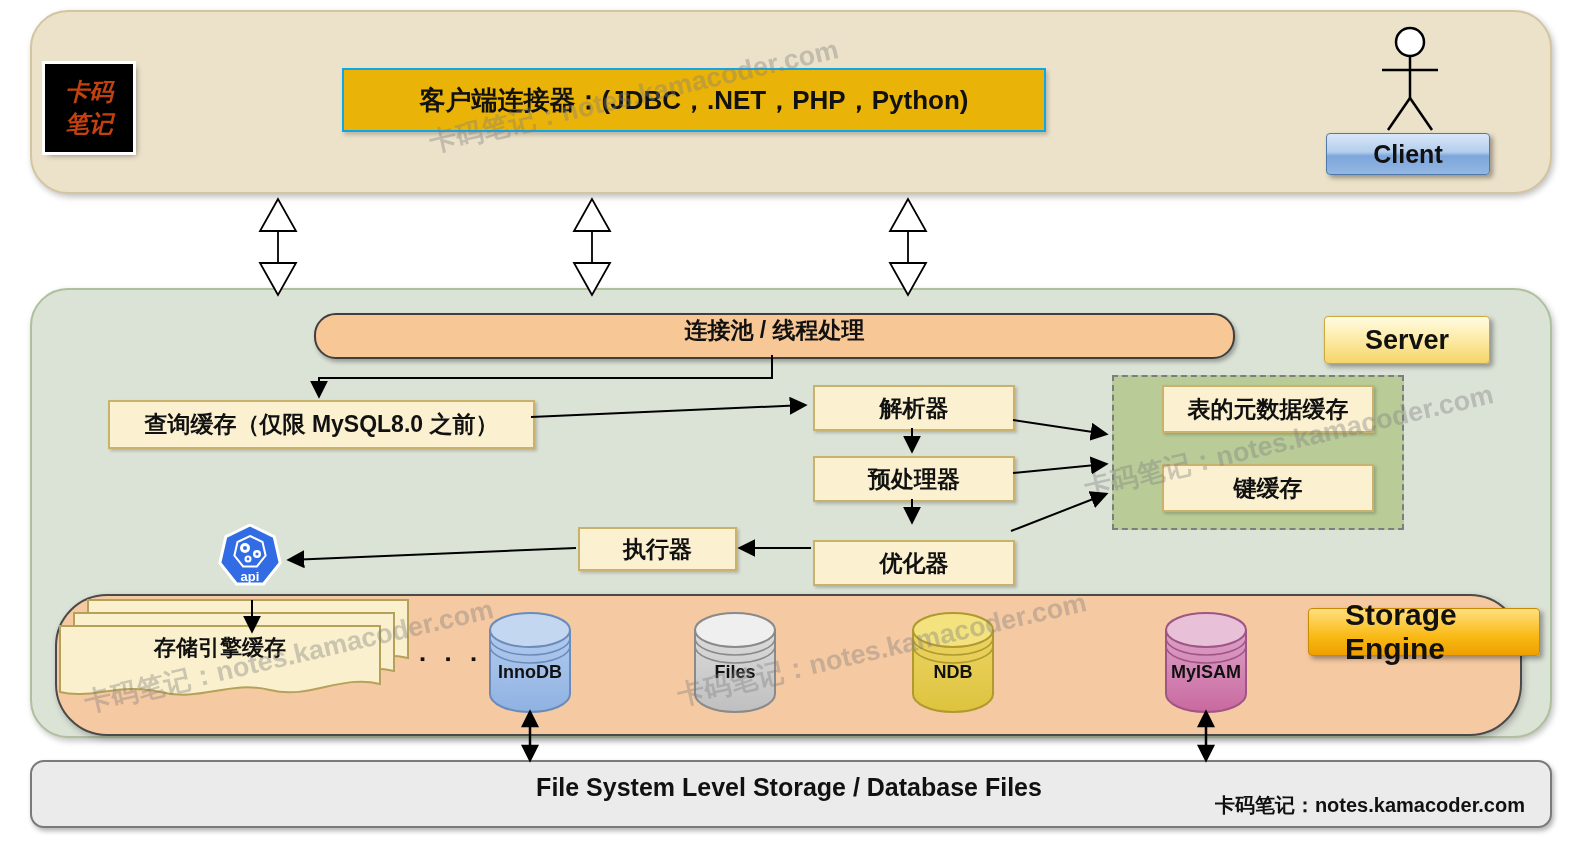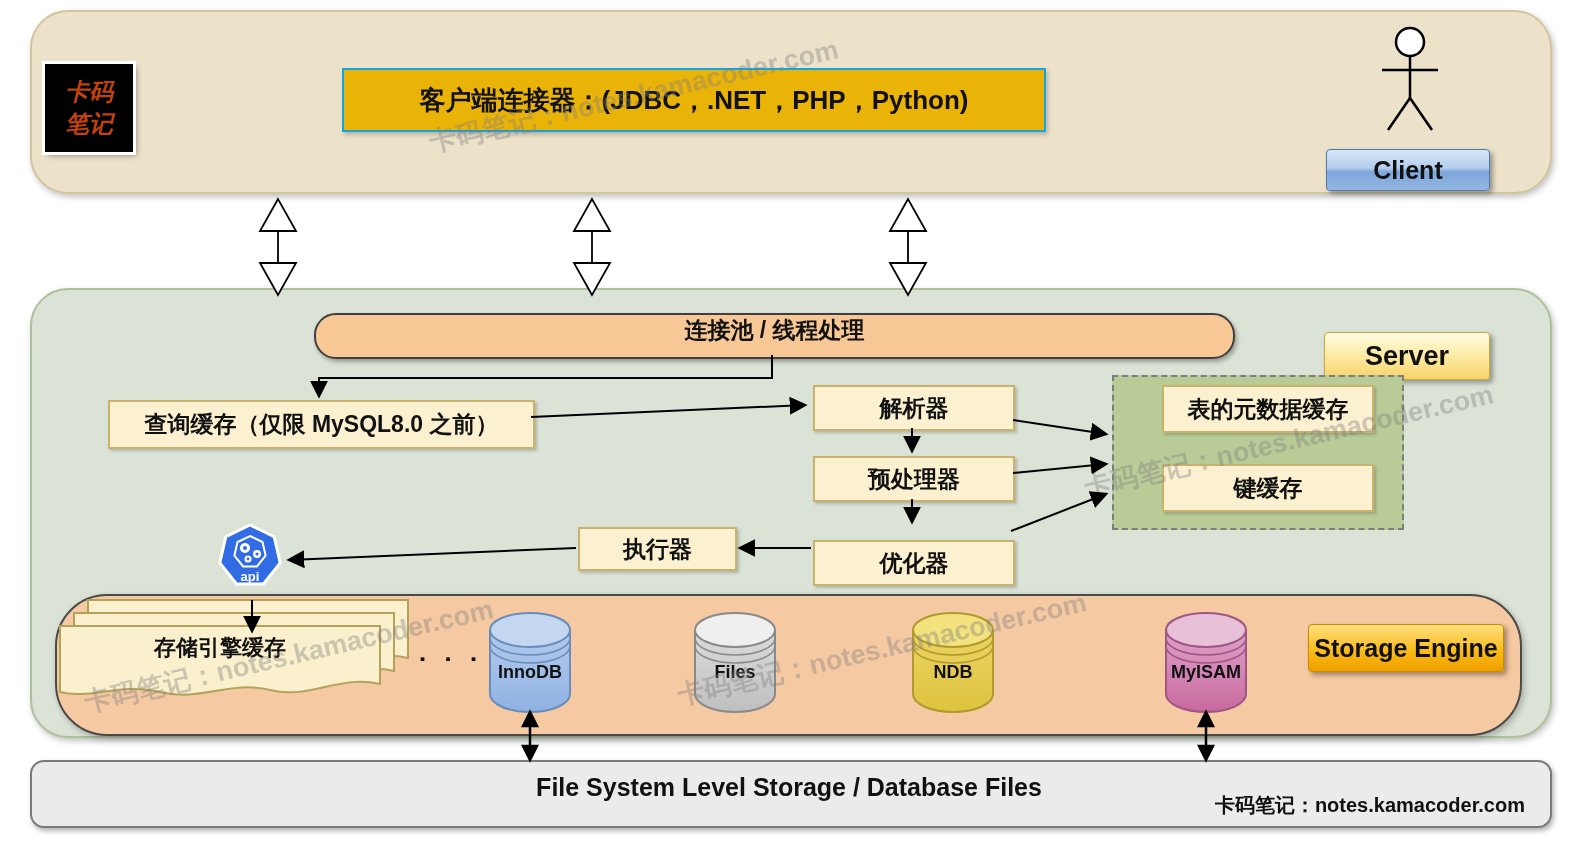--- a/index.html
+++ b/index.html
@@ -13,30 +13,30 @@
   .bottom-bar{left:30px;top:760px;width:1518px;height:64px;background:#ebebeb;border:2px solid #7a7a7a;border-radius:14px;
               box-shadow:2px 3px 5px rgba(0,0,0,0.3);}
   .logo{left:45px;top:36px;width:88px;height:88px;background:#000;color:#c2410c;
         box-shadow:0 0 0 3px #fff,3px 3px 6px rgba(0,0,0,0.45);
         display:flex;flex-direction:column;align-items:center;justify-content:center;
         font-family:"DejaVu Serif","Liberation Serif",serif;font-style:italic;font-weight:bold;font-size:24px;line-height:1.35;margin-top:28px;}
   .connector-box{left:342px;top:68px;width:700px;height:60px;background:#eab308;border:2px solid #0ea5e9;
         display:flex;align-items:center;justify-content:center;font-weight:bold;font-size:26px;
         box-shadow:2px 3px 4px rgba(0,0,0,0.2);}
   .pill-btn{display:flex;align-items:center;justify-content:center;font-weight:bold;
-        box-shadow:3px 3px 5px rgba(0,0,0,0.35);border-radius:4px;margin-top:16px;}
+        box-shadow:3px 3px 5px rgba(0,0,0,0.35);border-radius:4px;}
   .client-btn{left:1326px;top:133px;width:162px;height:40px;font-size:25px;
         background:linear-gradient(180deg,#d8e7f7 0%,#b3cded 45%,#7da6db 55%,#94b7e3 100%);
         border:1px solid #4f79a8;}
   .server-btn{left:1324px;top:316px;width:164px;height:46px;font-size:27px;
         background:linear-gradient(180deg,#fffbe2 0%,#fdeeb0 40%,#f6d468 100%);
         border:1px solid #caa93f;}
-  .storage-btn{left:1308px;top:608px;width:194px;height:46px;font-size:25px;
+  .storage-btn{left:1308px;top:608px;width:194px;height:46px;font-size:30px;
         background:linear-gradient(180deg,#ffdf7e 0%,#f9b915 60%,#ef9f00 100%);
-        border:1px solid #c88a00;}
+        border:1px solid #c88a00;padding-left:36px;}
   .pool-bar{left:314px;top:313px;width:917px;height:42px;background:#f7c795;border:2px solid #3f3f3f;border-radius:22px;
         display:flex;align-items:flex-start;justify-content:center;font-weight:bold;font-size:23px;
         box-shadow:2px 3px 4px rgba(0,0,0,0.3);}
   .ybox{position:absolute;background:#fbf1d0;border:2px solid #c8b26c;display:flex;align-items:center;justify-content:center;
         font-weight:bold;font-size:23px;box-shadow:2px 2px 3px rgba(0,0,0,0.2);}
   .query-cache{left:108px;top:400px;width:423px;height:45px;}
   .parser{left:813px;top:385px;width:198px;height:42px;}
   .preprocessor{left:813px;top:456px;width:198px;height:42px;}
   .optimizer{left:813px;top:540px;width:198px;height:42px;}
   .executor{left:578px;top:527px;width:155px;height:40px;}

